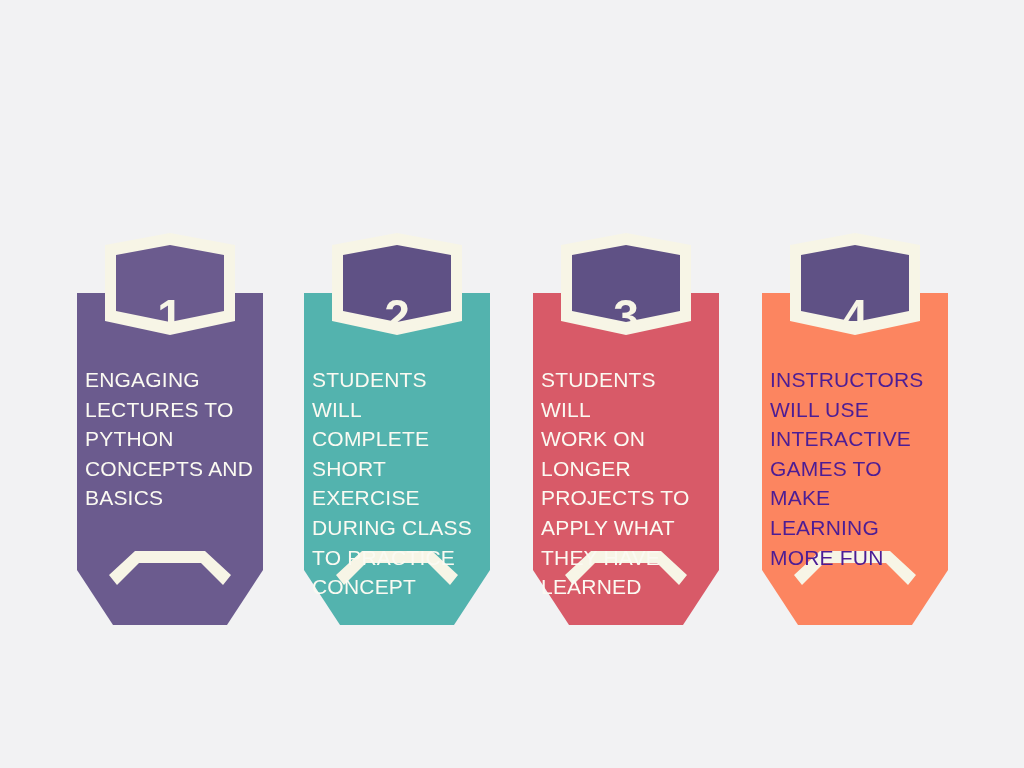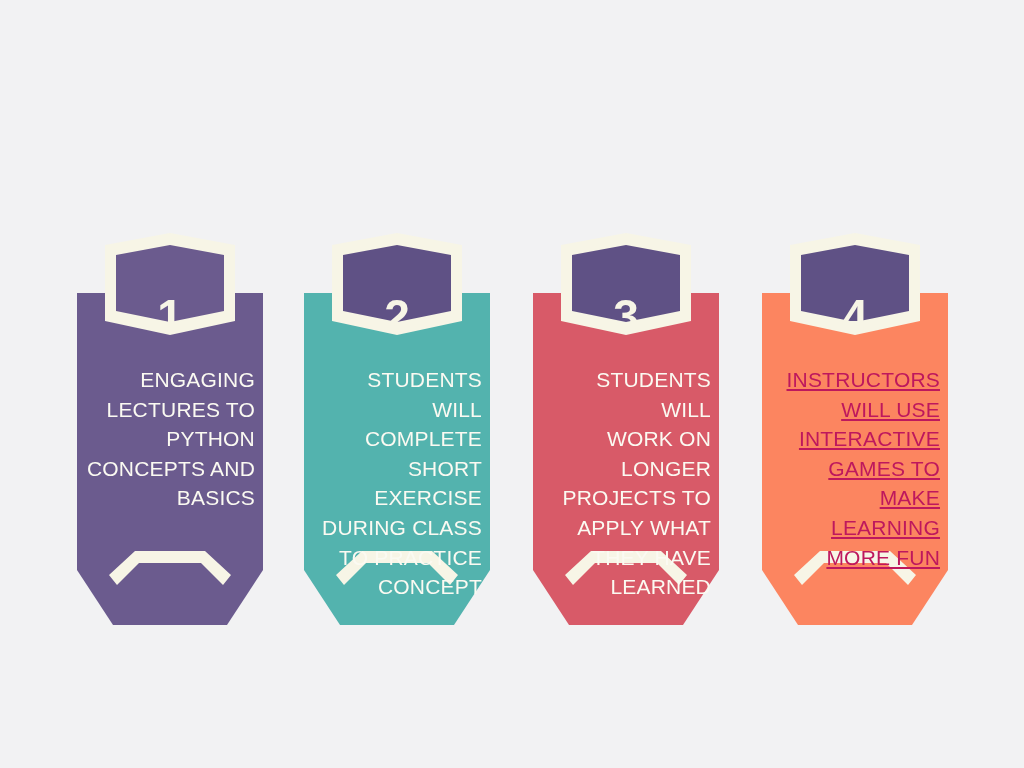--- a/index.html
+++ b/index.html
@@ -43,21 +43,21 @@
     color: #F7F5E6;
     letter-spacing: 0px;
     line-height: 46px;
     user-select: none;
   }
   .card-text {
     position: absolute;
     left: 8px;
     top: 120px;
     width: 170px;
-    text-align: right;
+    text-align: left;
     font-size: 21px;
     line-height: 29.6px;
     color: #FBFAF2;
     letter-spacing: 0.2px;
     white-space: pre-line;
   }
   .card1 { left: 77px; }
   .card2 { left: 304px; }
   .card3 { left: 533px; }
   .card4 { left: 762px; }
@@ -117,21 +117,21 @@
   </div>
 
   <div class="card card4">
     <svg class="card-svg" viewBox="0 0 186 405">
       <path class="shp-body" d="M0,48 L186,48 L186,325 L150,380 L36,380 L0,325 Z" fill="#FC8560"></path>
       <path class="shp-badge-bg" d="M28,0 L93,-12 L158,0 L158,76 L93,90 L28,76 Z" fill="#F7F5E6"></path>
       <path class="shp-badge-in" d="M39,10 L93,0 L147,10 L147,66 L93,77 L39,66 Z" fill="#5F5185"></path>
       <path class="shp-ribbon" d="M32,330 L58,306 L128,306 L154,330 L146,340 L124,318 L62,318 L40,340 Z" fill="#F7F5E6"></path>
     </svg>
     <div class="badge-num" style="color: rgb(247, 245, 230);">4</div>
-    <div class="card-text" style="color: #be185d; text-decoration: underline;">INSTRUCTORS
+    <div class="card-text" style="color: #4c1d95;">INSTRUCTORS
 WILL USE
 INTERACTIVE
 GAMES TO
 MAKE
 LEARNING
 MORE FUN</div>
   </div>
 
 </div>
 

